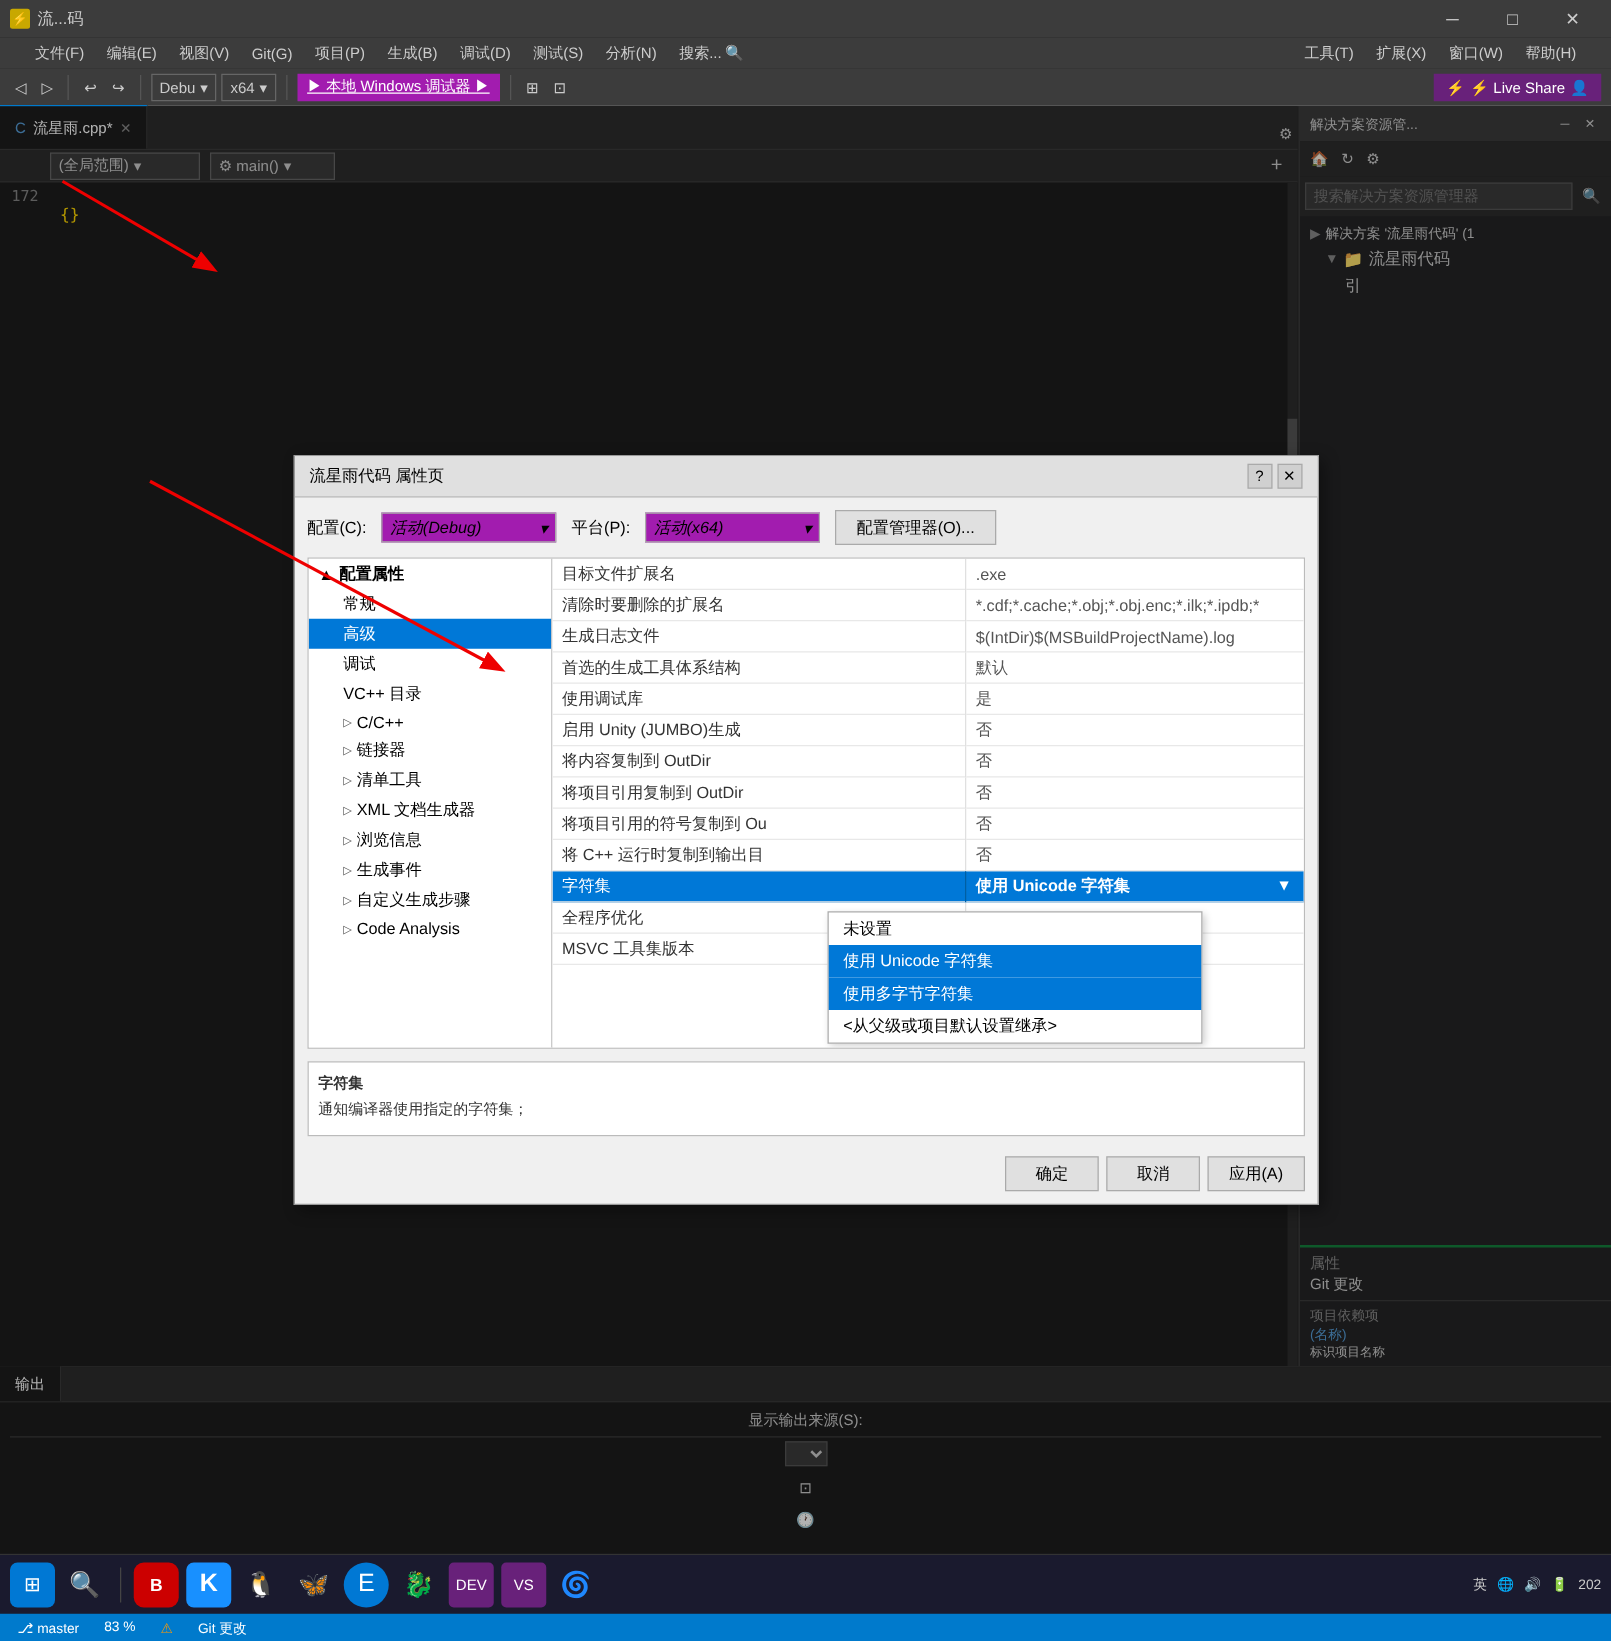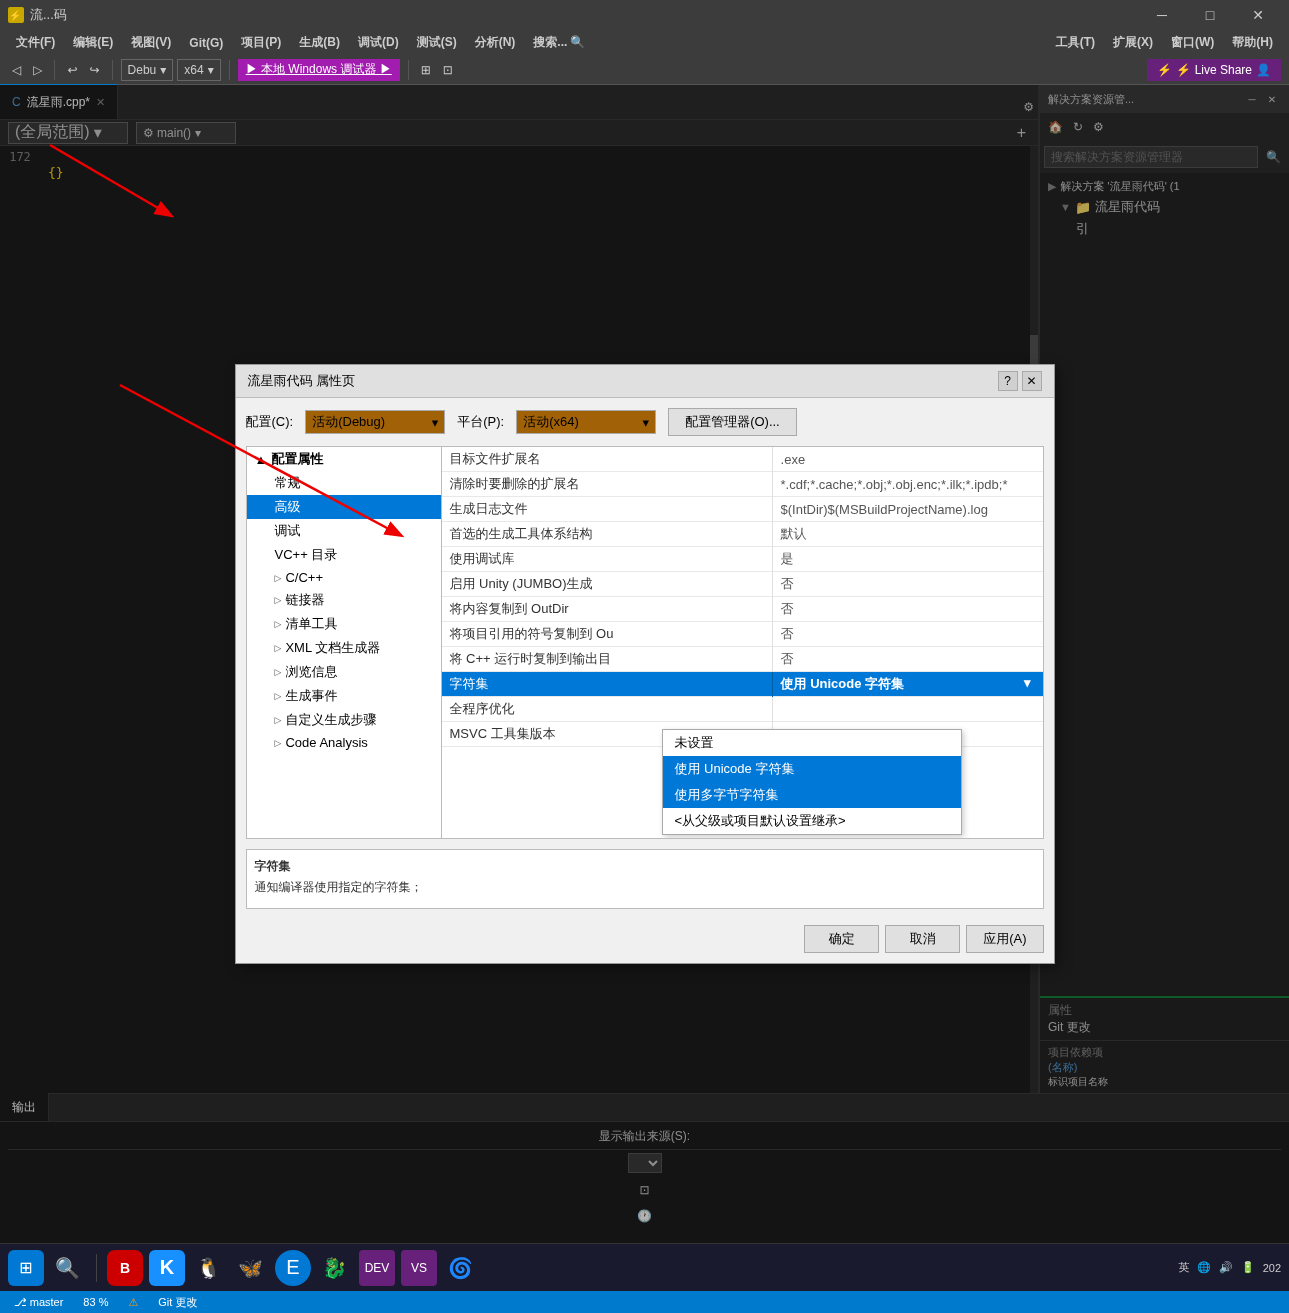--- a/index.html
+++ b/index.html
@@ -47,23 +47,22 @@
       font-size: 14px;
       display: flex; align-items: center; justify-content: center;
     }
 
     
     .menu-bar {
       background: #3c3c3c;
       height: 25px;
       display: flex;
       align-items: flex-start;
-      padding: 0 8px;
+      padding: 0 20px;
       gap: 2px;
-      font-weight: bold;
     }
     .menu-item {
       padding: 2px 8px;
       color: #ccc;
       cursor: pointer;
       font-size: 12px;
       height: 100%;
       display: flex; align-items: center;
     }
 
@@ -283,30 +282,31 @@
       padding: 10px;
       gap: 10px;
     }
     .dialog-top-bar {
       display: flex;
       align-items: center;
       gap: 12px;
       font-size: 13px;
     }
     .dialog-dropdown {
-      background: #a16207;
+      background: #a21caf;
       border: 1px solid #aaa;
       padding: 2px 6px;
       font-size: 13px;
       height: 24px;
       min-width: 140px;
       display: flex;
       align-items: center;
       justify-content: space-between;
       cursor: pointer;
+      font-style: italic;
     }
     .dialog-main {
       display: flex;
       flex: 1;
       gap: 0;
       border: 1px solid #bbb;
     }
 
     
     .dialog-tree-panel {
@@ -600,21 +600,21 @@
       <div class="tab active">
         <span style="color:#569cd6">C</span>
         <span>流星雨.cpp*</span>
         <span class="tab-close">✕</span>
       </div>
       <div style="flex:1"></div>
       <button class="toolbar-btn">⚙</button>
     </div>
 
     <div style="background:#2d2d2d; height:26px; display:flex; align-items:center; padding:0 8px; gap:8px; border-bottom:1px solid #3c3c3c; font-size:12px;">
-      <div class="toolbar-dropdown" style="min-width:120px; font-size:16px;">
+      <div class="toolbar-dropdown" style="min-width:120px; font-size:12px;margin-left:32px;">
         <span>(全局范围)</span>
         <span>▾</span>
       </div>
       <div class="toolbar-dropdown" style="min-width:100px; font-size:12px;">
         <span>⚙ main()</span>
         <span>▾</span>
       </div>
       <div style="flex:1"></div>
       <button class="toolbar-btn" style="font-size:16px; color:#ccc;">+</button>
     </div>
@@ -841,20 +841,24 @@
             </tr>
             <tr>
               <td>启用 Unity (JUMBO)生成</td>
               <td>否</td>
             </tr>
             <tr>
               <td>将内容复制到 OutDir</td>
               <td>否</td>
             </tr>
             <tr>
+              <td>将项目引用复制到 OutDir</td>
+              <td>否</td>
+            </tr>
+            <tr>
               <td>将项目引用的符号复制到 Ou</td>
               <td>否</td>
             </tr>
             <tr>
               <td>将 C++ 运行时复制到输出目</td>
               <td>否</td>
             </tr>
             <tr style="background:#0078d7;" class="props-row-selected">
               <td style="color:#fff; border-right:1px solid #005fa3;">字符集</td>
               <td style="color:#fff; font-weight:bold;">

